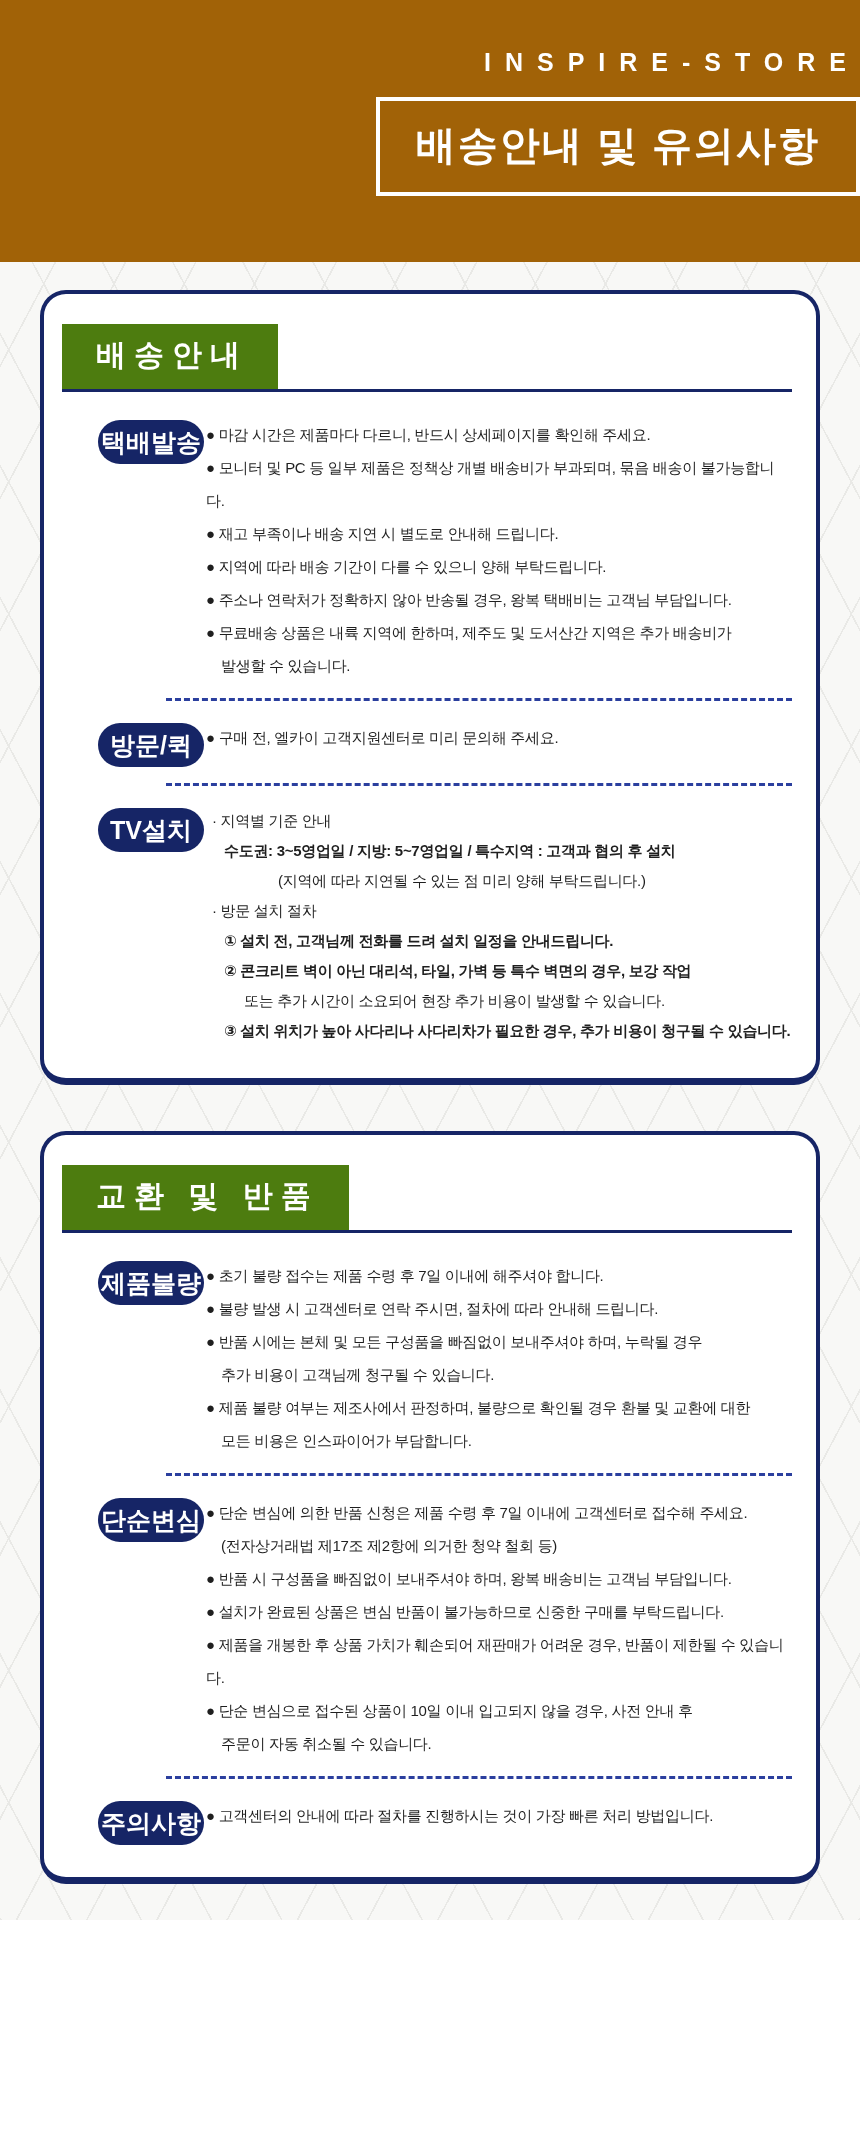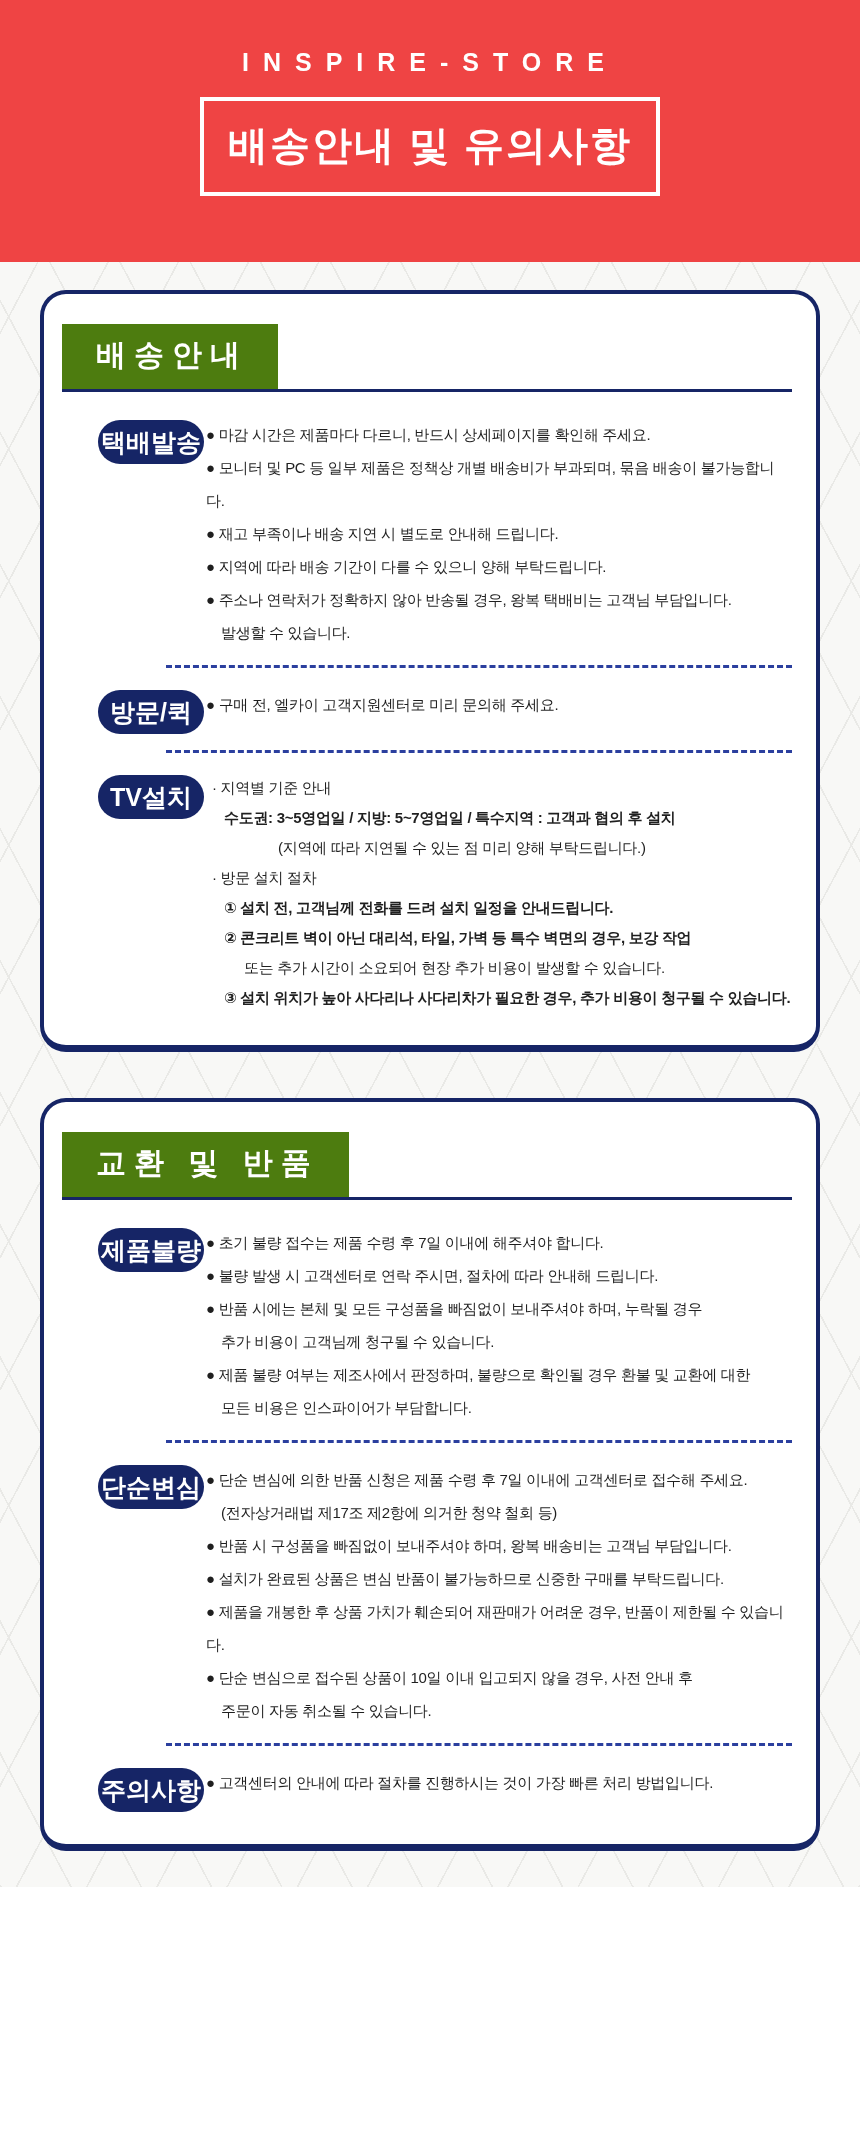--- a/index.html
+++ b/index.html
@@ -3,36 +3,36 @@
 <meta charset="utf-8">
 <style>
   html,body{margin:0;padding:0;}
   body{
     width:860px;
     font-family:"Liberation Sans","DejaVu Sans",sans-serif;
     -webkit-font-smoothing:antialiased;
   }
   
   .hero{
-    background:#ef4444;
-    color:#fff;
-    text-align:center;
+    background:#a16207;
+    color:#fff;
+    text-align:right;
     padding:48px 0 66px;
   }
   .brand{
     font-size:25px;
     font-weight:bold;
     letter-spacing:14px;
     color:#fff;
   }
   .hero-title-box{
     display:inline-block;
     margin-top:20px;
     border:4px solid #fff;
-    padding:17px 24px 19px;
+    padding:17px 36px 19px;
     font-size:40px;
     font-weight:bold;
     letter-spacing:2px;
     color:#fff;
   }
   
   .pattern{
     background-color:#f8f8f6;
     background-image:
       repeating-linear-gradient(62deg,#e9e9e6 0 1.6px,transparent 1.6px 62px),
@@ -113,20 +113,21 @@
     <div class="group">
       <div class="pill-col">
         <div class="pill">택배발송</div>
       </div>
       <div class="rows">
         <div class="row">● 마감 시간은 제품마다 다르니, 반드시 상세페이지를 확인해 주세요.</div>
         <div class="row">● 모니터 및 PC 등 일부 제품은 정책상 개별 배송비가 부과되며, 묶음 배송이 불가능합니다.</div>
         <div class="row">● 재고 부족이나 배송 지연 시 별도로 안내해 드립니다.</div>
         <div class="row">● 지역에 따라 배송 기간이 다를 수 있으니 양해 부탁드립니다.</div>
         <div class="row">● 주소나 연락처가 정확하지 않아 반송될 경우, 왕복 택배비는 고객님 부담입니다.</div>
+        <div class="row">● 무료배송 상품은 내륙 지역에 한하며, 제주도 및 도서산간 지역은 추가 배송비가</div>
         <div class="row cont">발생할 수 있습니다.</div>
       </div>
     </div>
 
     <hr class="sep">
 
     <div class="group">
       <div class="pill-col">
         <div class="pill">방문/퀵</div>
       </div>

